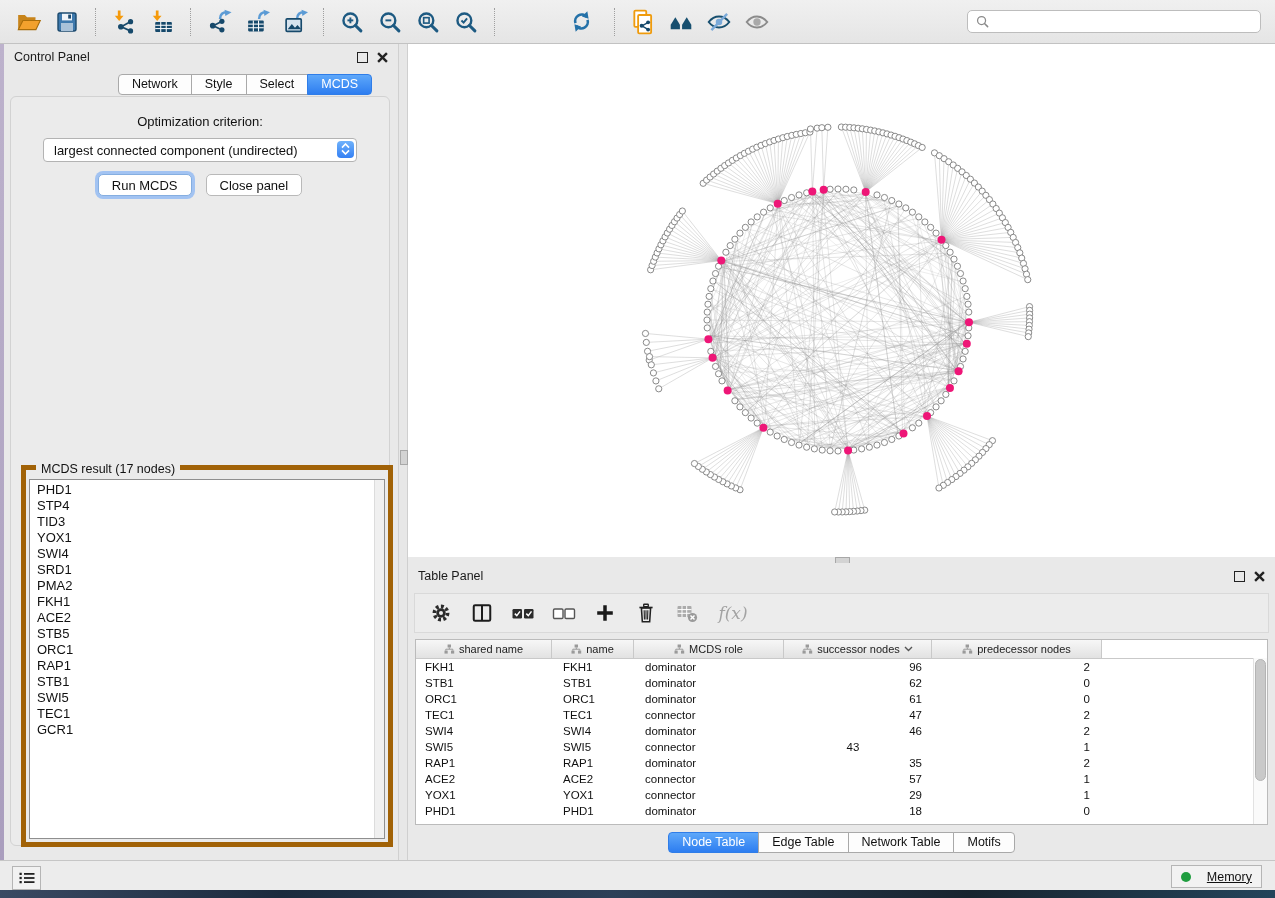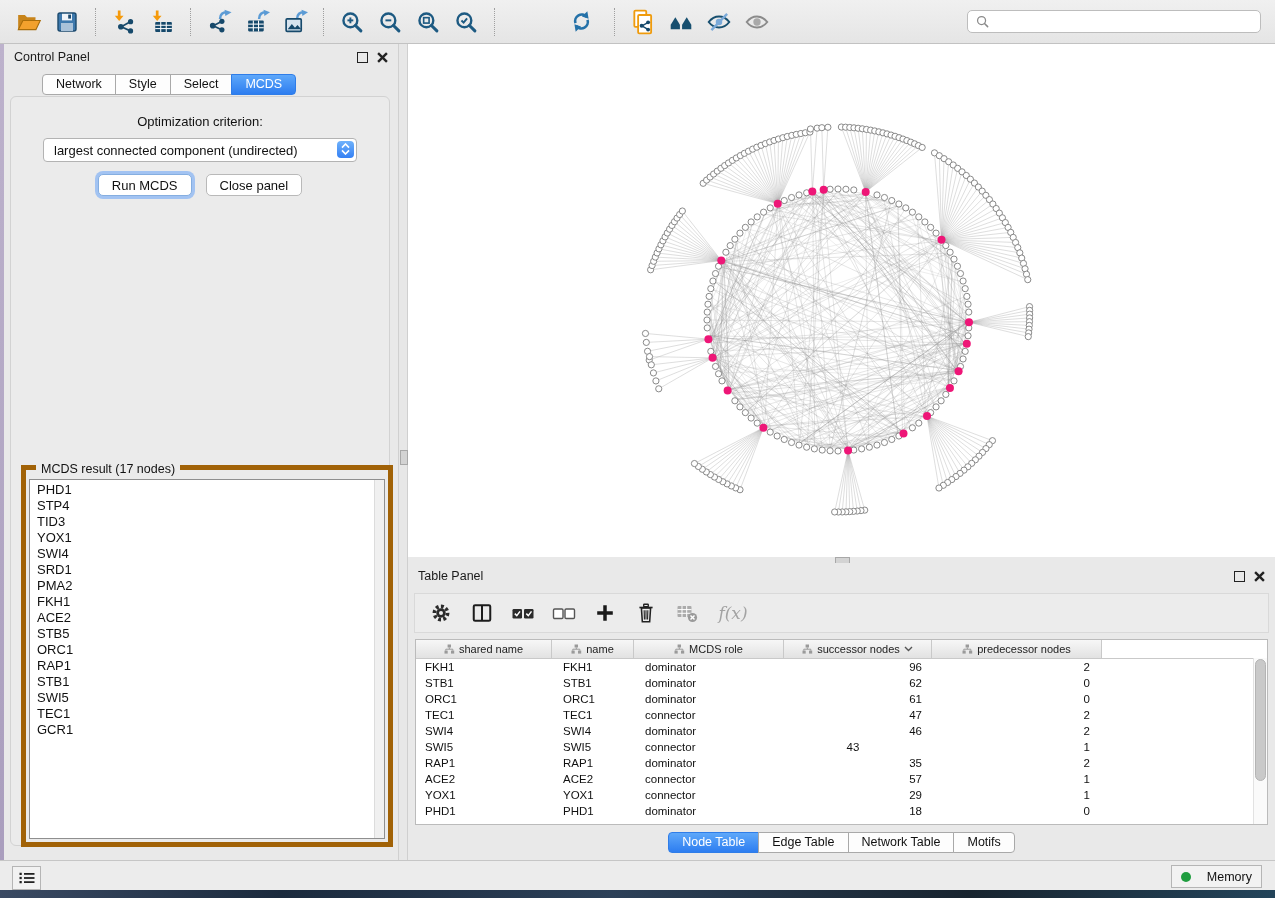--- a/index.html
+++ b/index.html
@@ -12,21 +12,21 @@
   .searchbox{margin-left:auto;margin-right:4px;width:294px;height:23px;background:#fff;border:1px solid #bdbdbd;border-radius:5px;display:flex;align-items:center;padding-left:7px;box-sizing:border-box;}
   
   .lstrip{position:absolute;left:0;top:44px;width:4px;height:846px;background:linear-gradient(#bdb2cc,#a99dbd);}
   .wall{position:absolute;left:0;top:890px;width:1275px;height:8px;background:linear-gradient(90deg,#3a4a63,#1b2a3d 22%,#2c4058 48%,#18242f 76%,#23445a);}
   
   .cpanel{position:absolute;left:4px;top:44px;width:394px;height:816px;background:#e9e9e9;}
   .phead{height:26px;display:flex;align-items:center;padding:0 10px;}
   .ptitle{font-size:12.5px;color:#1a1a1a;}
   .picons{margin-left:auto;display:flex;align-items:center;gap:9px;}
   .floatbox{width:9px;height:9px;border:1.6px solid #222;display:inline-block;}
-  .cp-tabs{position:absolute;left:10px;top:30px;width:100%;display:flex;justify-content:flex-start;z-index:2;padding-left:28px;}
+  .cp-tabs{position:absolute;left:16px;top:30px;width:100%;display:flex;justify-content:center;z-index:2;padding-left:28px;}
   .tab{height:19px;line-height:19px;padding:0 13px;font-size:12.5px;background:#fdfdfd;border:1px solid #a9a9a9;margin-left:-1px;color:#111;cursor:default;}
   .tab.first{border-radius:4px 0 0 4px;margin-left:0;}
   .tab.last{border-radius:0 4px 4px 0;}
   .tab.active{background:linear-gradient(#5ea8fa,#2d7df0);color:#fff;border-color:#2f7de8;}
   .tabpane{position:absolute;left:6px;top:52px;width:380px;height:750px;background:#ebebeb;border:1px solid #d2d2d2;border-radius:6px;box-sizing:border-box;}
   .critlabel{margin-top:17px;text-align:center;font-size:13px;color:#111;}
   .dropdown{margin:9px auto 0;width:312px;height:22px;background:#fff;border:1px solid #b3b3b3;border-radius:4px;display:flex;align-items:center;position:relative;}
   .ddtext{font-size:13px;padding-left:10px;color:#111;white-space:nowrap;}
   .ddstep{position:absolute;right:2px;top:1.5px;width:17px;height:17px;border-radius:4px;background:linear-gradient(#70b2fb,#3480f4);display:flex;align-items:center;justify-content:center;}
   .btnrow{margin-top:12px;display:flex;justify-content:center;gap:14px;}
@@ -58,21 +58,21 @@
   .th{border-right:1px solid #c9c9c9;display:flex;align-items:center;justify-content:center;gap:4px;font-size:11px;color:#222;box-sizing:border-box;flex:0 0 auto;}
   .th.filler{flex:1;border-right:none;background:#fff;}
   .tr{display:flex;height:16px;align-items:center;}
   .td{box-sizing:border-box;white-space:nowrap;font-size:11.5px;color:#111;flex:0 0 auto;overflow:hidden;}
   .tscroll{position:absolute;right:0;top:18px;bottom:0;width:13px;background:#fafafa;border-left:1px solid #e2e2e2;}
   .tthumb{position:absolute;left:1px;right:1px;top:1px;height:122px;background:#c9c9c9;border:1px solid #b4b4b4;border-radius:6px;box-sizing:border-box;}
   .btabs{position:absolute;left:0;right:0;top:269px;display:flex;justify-content:center;}
   
   .sbar{position:absolute;left:0;top:860px;width:1275px;height:30px;background:#ececec;border-top:1px solid #c6c6c6;box-sizing:border-box;}
   .listbtn{position:absolute;left:12px;top:5px;width:27px;height:22px;background:#f2f2f2;border:1px solid #b5b5b5;display:flex;align-items:center;justify-content:center;}
-  .membtn{position:absolute;right:13px;top:4px;height:23px;display:flex;align-items:center;gap:16px;padding:0 9px;background:#f2f2f2;border:1px solid #b5b5b5;font-size:12.5px;color:#111;box-sizing:border-box;}
+  .membtn{position:absolute;right:13px;top:4px;height:23px;display:flex;align-items:center;gap:16px;padding:0 9px;background:#f2f2f2;border:1px solid #b5b5b5;font-size:12.5px;color:#111;box-sizing:border-box;text-decoration:underline;}
   .memdot{width:10px;height:10px;border-radius:50%;background:#1f9d3f;}
 </style>
 </head>
 <body>
 
 <div class="app">
 
   <div class="toolbar">
     <div class="tbtn">
         <svg width="26" height="26" viewBox="0 0 24 24">

